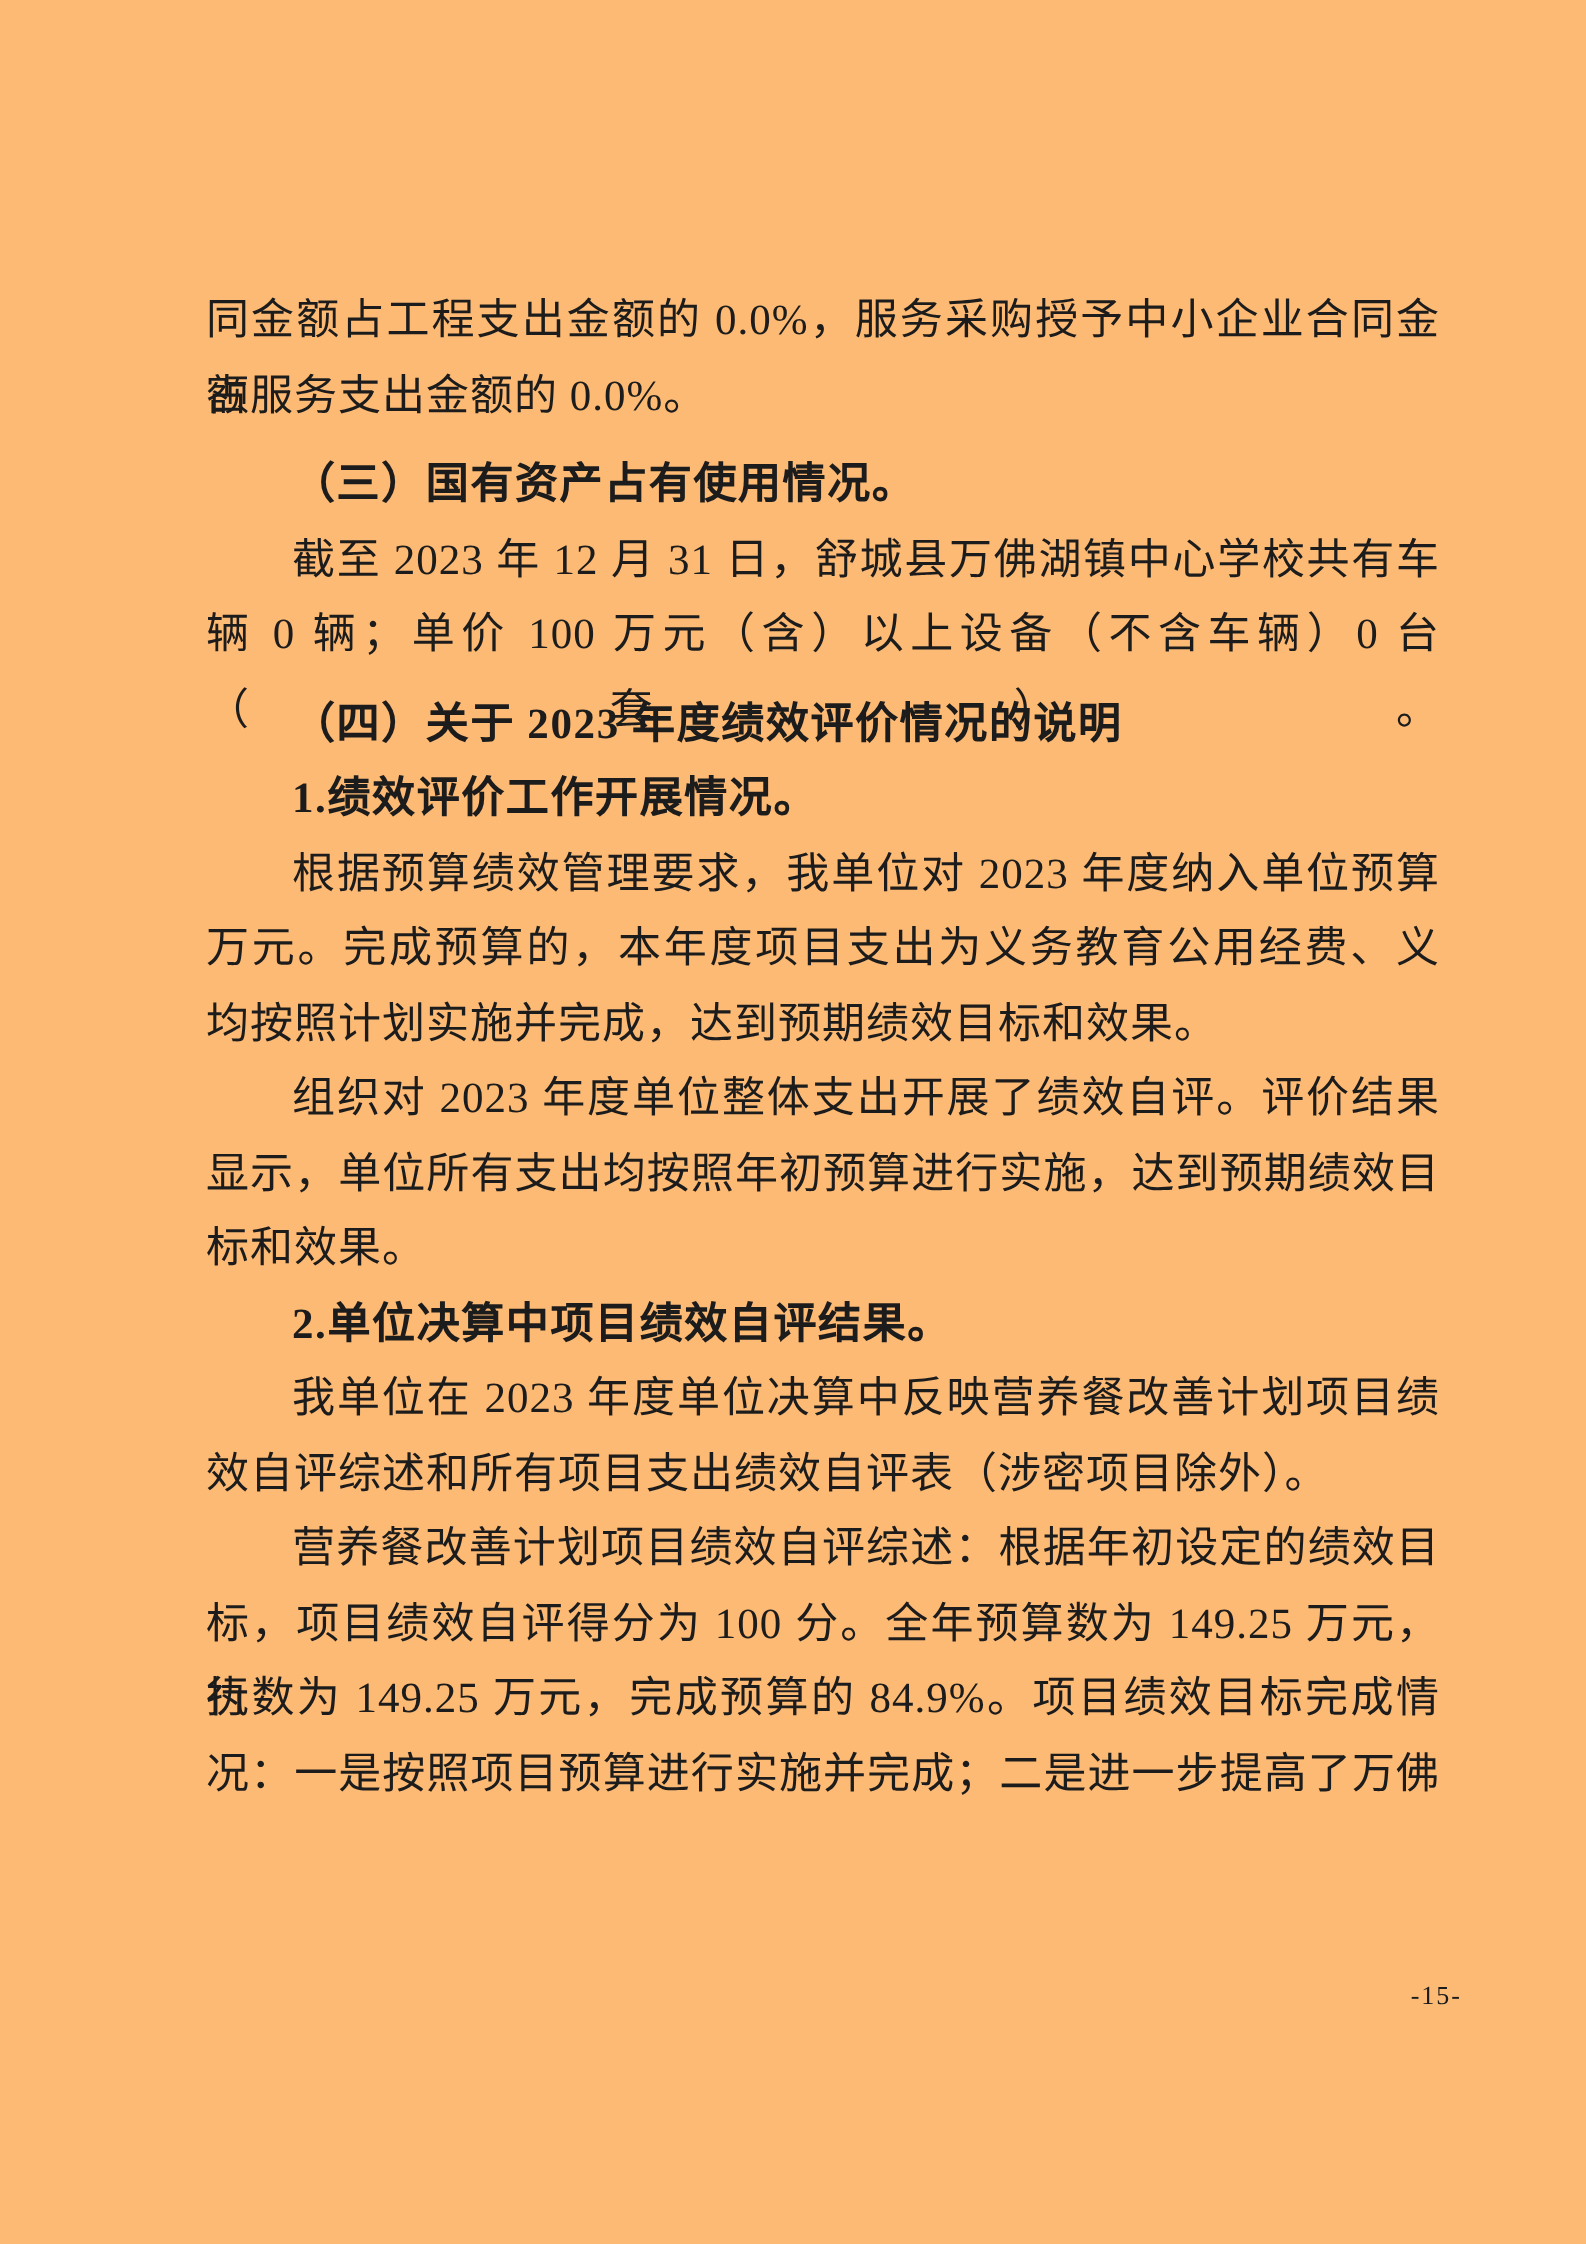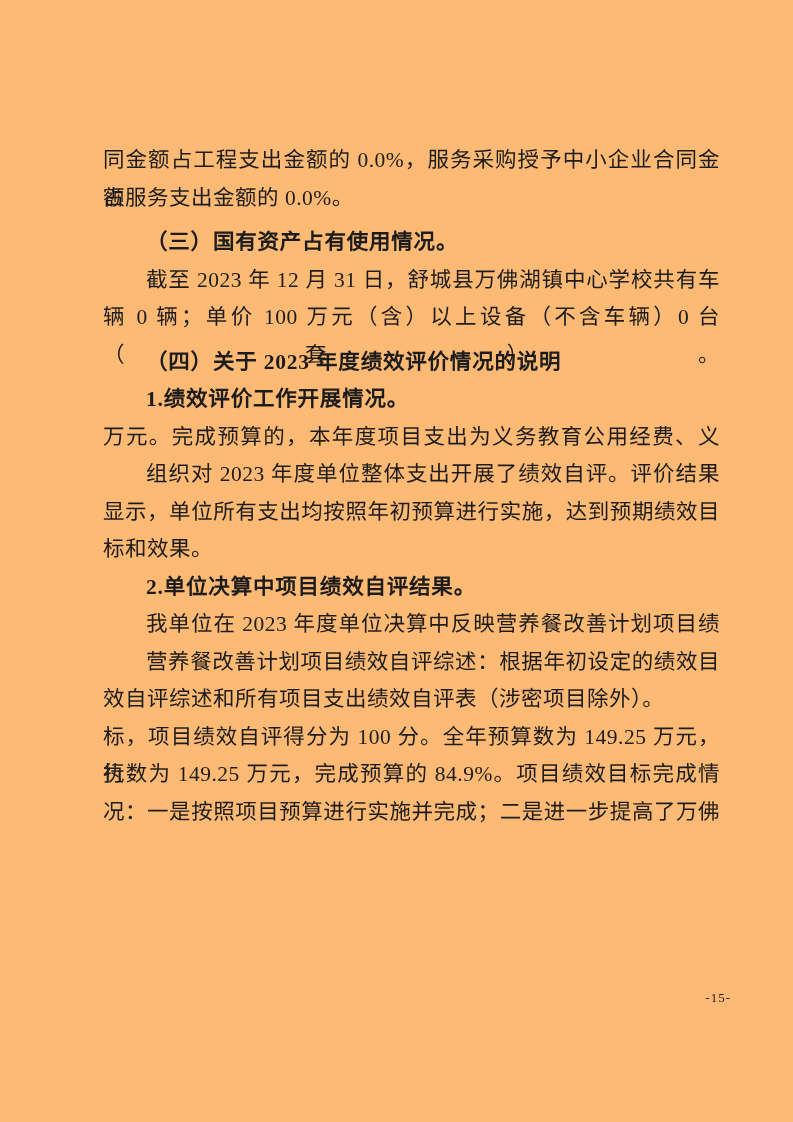--- a/index.html
+++ b/index.html
@@ -60,26 +60,28 @@
 
 <div class="page">
   <div class="content">
     <div class="line fill">同金额占工程支出金额的 0.0%，服务采购授予中小企业合同金额</div>
     <div class="line">占服务支出金额的 0.0%。</div>
     <div class="line bold indent space-before-sm">（三）国有资产占有使用情况。</div>
     <div class="line fill indent">截至 2023 年 12 月 31 日，舒城县万佛湖镇中心学校共有车</div>
     <div class="line fill">辆 0 辆；单价 100 万元（含）以上设备（不含车辆）0 台（套）。</div>
     <div class="line bold indent space-before-sm">（四）关于 2023 年度绩效评价情况的说明</div>
     <div class="line bold indent">1.绩效评价工作开展情况。</div>
+    <div class="line fill indent">根据预算绩效管理要求，我单位对 2023 年度纳入单位预算</div>
     <div class="line fill">万元。完成预算的，本年度项目支出为义务教育公用经费、义</div>
+    <div class="line">均按照计划实施并完成，达到预期绩效目标和效果。</div>
     <div class="line fill indent">组织对 2023 年度单位整体支出开展了绩效自评。评价结果</div>
     <div class="line fill">显示，单位所有支出均按照年初预算进行实施，达到预期绩效目</div>
     <div class="line">标和效果。</div>
     <div class="line bold indent">2.单位决算中项目绩效自评结果。</div>
     <div class="line fill indent">我单位在 2023 年度单位决算中反映营养餐改善计划项目绩</div>
+    <div class="line">效自评综述和所有项目支出绩效自评表（涉密项目除外）。</div>
     <div class="line fill indent">营养餐改善计划项目绩效自评综述：根据年初设定的绩效目</div>
-    <div class="line">效自评综述和所有项目支出绩效自评表（涉密项目除外）。</div>
     <div class="line fill">标，项目绩效自评得分为 100 分。全年预算数为 149.25 万元，执</div>
     <div class="line fill">行数为 149.25 万元，完成预算的 84.9%。项目绩效目标完成情</div>
     <div class="line fill">况：一是按照项目预算进行实施并完成；二是进一步提高了万佛</div>
   </div>
   <div class="page-number">-15-</div>
 </div>
 
 </body></html>

